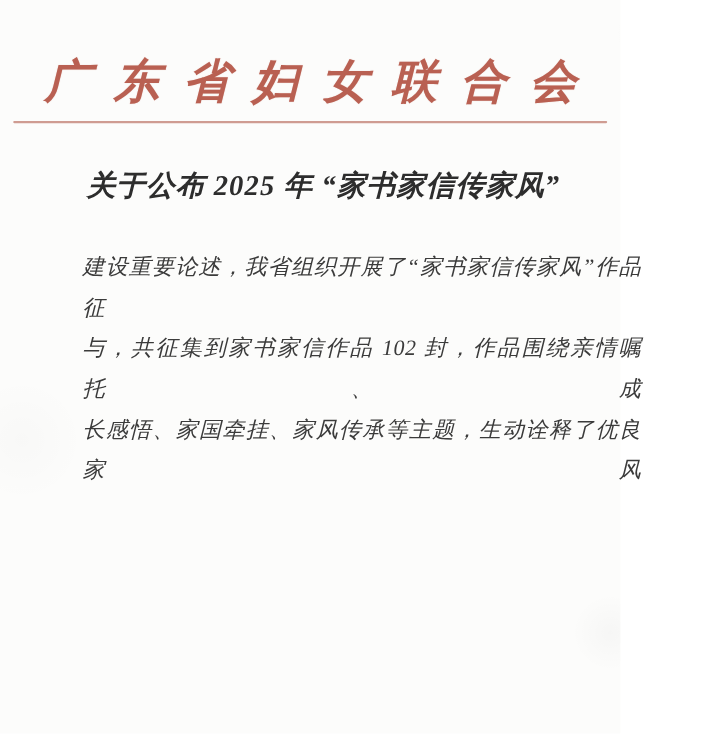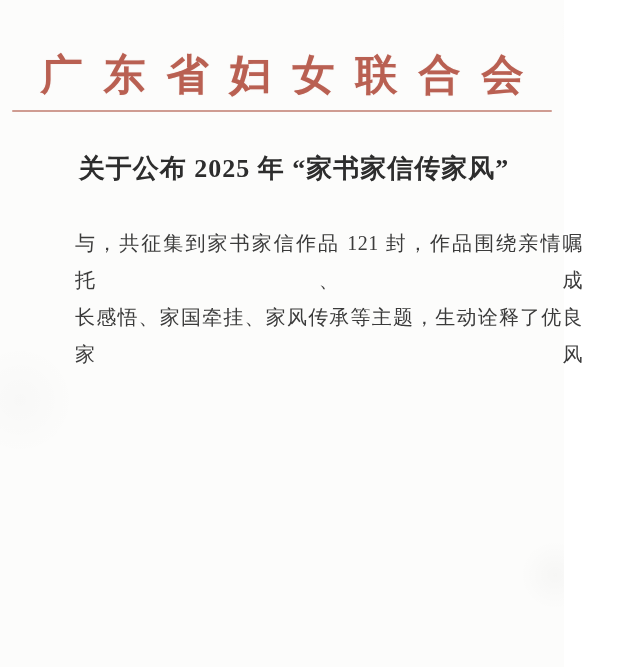--- a/index.html
+++ b/index.html
@@ -20,20 +20,21 @@
   }
   .page {
     position: relative;
     width: 564px;
     height: 667px;
     background:
       radial-gradient(circle 60px at 600px 30px, rgba(0,0,0,0.02), rgba(0,0,0,0) 70%),
       radial-gradient(circle 50px at 555px 575px, rgba(0,0,0,0.025), rgba(0,0,0,0) 70%),
       radial-gradient(circle 80px at 20px 400px, rgba(0,0,0,0.015), rgba(0,0,0,0) 70%),
       var(--page_bg);
+    font-style: italic;
   }
   
   .letterhead { padding-top: 52px; }
   .letterhead-title {
     text-align: center;
     font-size: 42px;
     line-height: 1.1;
     font-weight: 700;
     color: var(--letterhead_red);
     letter-spacing: 21px;
@@ -79,18 +80,19 @@
   <header class="letterhead">
     <div class="letterhead-title">广东省妇女联合会</div>
     <div class="letterhead-rule"></div>
   </header>
 
   <h1 class="doc-title">
     <span class="t-line">关于公布 2025 年 “家书家信传家风”</span>
   </h1>
 
   <section class="doc-body">
-    <p class="doc-line fill">与，共征集到家书家信作品 121 封，作品围绕亲情嘱托、成</p>
+    <p class="doc-line fill">建设重要论述，我省组织开展了“家书家信传家风”作品征</p>
+    <p class="doc-line fill">与，共征集到家书家信作品 102 封，作品围绕亲情嘱托、成</p>
     <p class="doc-line fill">长感悟、家国牵挂、家风传承等主题，生动诠释了优良家风</p>
 
   </section>
 
 </div>
 
 </body></html>

